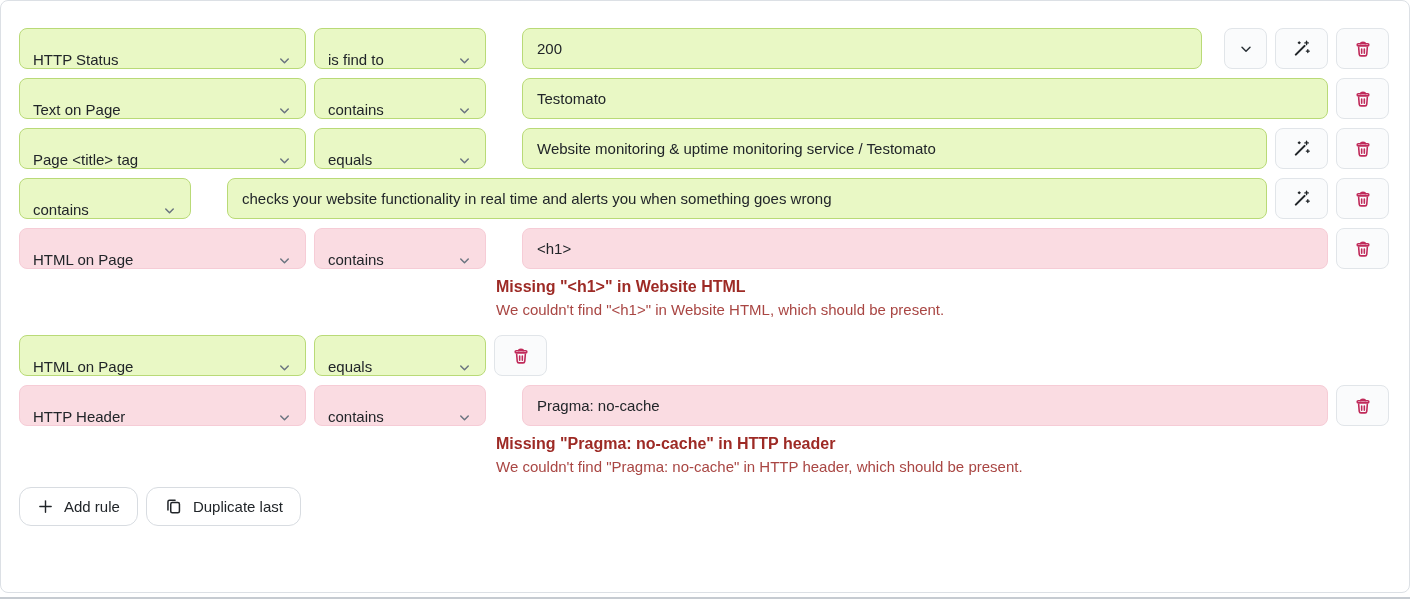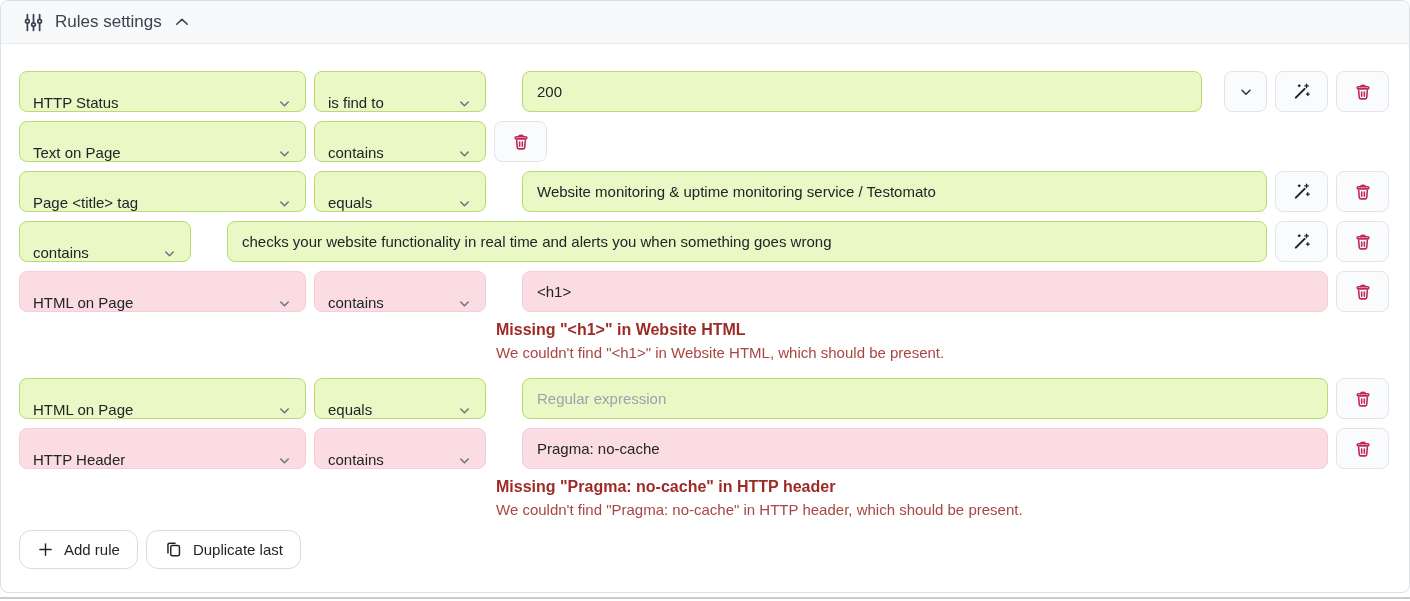--- a/index.html
+++ b/index.html
@@ -60,41 +60,20 @@
     font-size: 15px; color: #212529; font-family: inherit; cursor: pointer;
   }
 
   .next-panel-edge { height: 2px; background: #c6cbd1; margin-top: 4px; }
 </style>
 </head>
 <body>
 
 <div class="panel">
 
-  <div class="panel-header">
-    <span>
-      <svg width="21" height="21" viewBox="0 0 24 24" fill="none" stroke="#3b4450" stroke-width="2" stroke-linecap="round">
-        <line x1="5" y1="3" x2="5" y2="8"></line>
-          <line x1="5" y1="13.2" x2="5" y2="21"></line>
-        <line x1="12" y1="3" x2="12" y2="11.8"></line>
-          <line x1="12" y1="17" x2="12" y2="21"></line>
-        <line x1="19" y1="3" x2="19" y2="8"></line>
-          <line x1="19" y1="13.2" x2="19" y2="21"></line>
-        <circle cx="5" cy="10.6" r="2.1"></circle>
-          <circle cx="12" cy="14.4" r="2.1"></circle>
-          <circle cx="19" cy="10.6" r="2.1"></circle>
-      </svg>
-    </span>
-    <span class="panel-title">Rules settings</span>
-    <span>
-      <svg width="18" height="18" viewBox="0 0 24 24" fill="none" stroke="#3b4450" stroke-width="2.2" stroke-linecap="round" stroke-linejoin="round">
-        <polyline points="5,15 12,8.5 19,15"></polyline>
-      </svg>
-    </span>
-  </div>
 
   <div class="panel-body">
 
     <div class="rule-row">
       <div class="select field-select valid">
         <span>HTTP Status</span>
         <svg width="15" height="15" viewBox="0 0 24 24" fill="none" stroke="#6b7580" stroke-width="2.4" stroke-linecap="round" stroke-linejoin="round">
             <polyline points="6,9.5 12,15.5 18,9.5"></polyline>
           </svg>
       </div>
@@ -142,20 +121,23 @@
         <svg width="15" height="15" viewBox="0 0 24 24" fill="none" stroke="#6b7580" stroke-width="2.4" stroke-linecap="round" stroke-linejoin="round">
             <polyline points="6,9.5 12,15.5 18,9.5"></polyline>
           </svg>
       </div>
       <div class="select op-select valid">
         <span>contains</span>
         <svg width="15" height="15" viewBox="0 0 24 24" fill="none" stroke="#6b7580" stroke-width="2.4" stroke-linecap="round" stroke-linejoin="round">
             <polyline points="6,9.5 12,15.5 18,9.5"></polyline>
           </svg>
       </div>
+      <div class="value-group">
+        <input class="value-input valid" value="Testomato" style="">
+      </div>
       <button class="icon-btn btn-53">
         <svg width="20" height="20" viewBox="0 0 24 24" fill="none" stroke="#c02a5a" stroke-width="1.9" stroke-linecap="round" stroke-linejoin="round">
           <path d="M9.3 5.6 Q9.3 3.8 12 3.8 Q14.7 3.8 14.7 5.6"></path>
           <rect x="5" y="5.6" width="14" height="2.6" rx="1.3"></rect>
           <path d="M6.8 10 L7.5 18.4 Q7.7 20.2 9.5 20.2 L14.5 20.2 Q16.3 20.2 16.5 18.4 L17.2 10"></path>
           <line x1="10.4" y1="12" x2="10.4" y2="17"></line>
             <line x1="13.6" y1="12" x2="13.6" y2="17"></line>
         </svg>
       </button>
     </div>
@@ -272,23 +254,20 @@
         <svg width="15" height="15" viewBox="0 0 24 24" fill="none" stroke="#6b7580" stroke-width="2.4" stroke-linecap="round" stroke-linejoin="round">
             <polyline points="6,9.5 12,15.5 18,9.5"></polyline>
           </svg>
       </div>
       <div class="select op-select valid">
         <span>equals</span>
         <svg width="15" height="15" viewBox="0 0 24 24" fill="none" stroke="#6b7580" stroke-width="2.4" stroke-linecap="round" stroke-linejoin="round">
             <polyline points="6,9.5 12,15.5 18,9.5"></polyline>
           </svg>
       </div>
-      <div class="value-group">
-        <input class="value-input valid" placeholder="Regular expression" style="">
-      </div>
       <button class="icon-btn btn-53">
         <svg width="20" height="20" viewBox="0 0 24 24" fill="none" stroke="#c02a5a" stroke-width="1.9" stroke-linecap="round" stroke-linejoin="round">
           <path d="M9.3 5.6 Q9.3 3.8 12 3.8 Q14.7 3.8 14.7 5.6"></path>
           <rect x="5" y="5.6" width="14" height="2.6" rx="1.3"></rect>
           <path d="M6.8 10 L7.5 18.4 Q7.7 20.2 9.5 20.2 L14.5 20.2 Q16.3 20.2 16.5 18.4 L17.2 10"></path>
           <line x1="10.4" y1="12" x2="10.4" y2="17"></line>
             <line x1="13.6" y1="12" x2="13.6" y2="17"></line>
         </svg>
       </button>
     </div>

